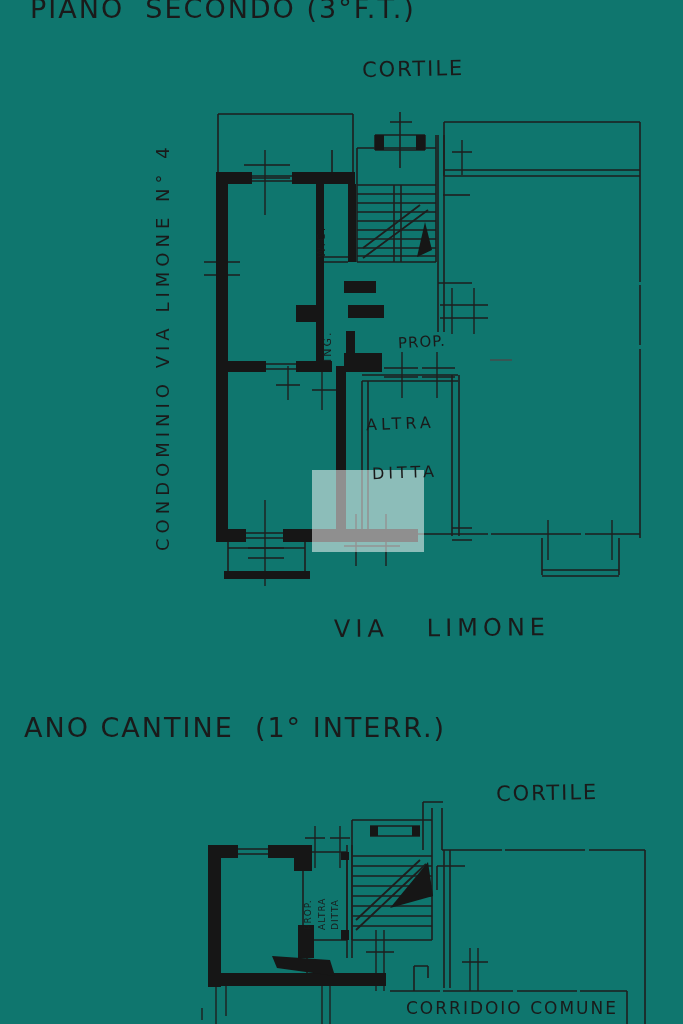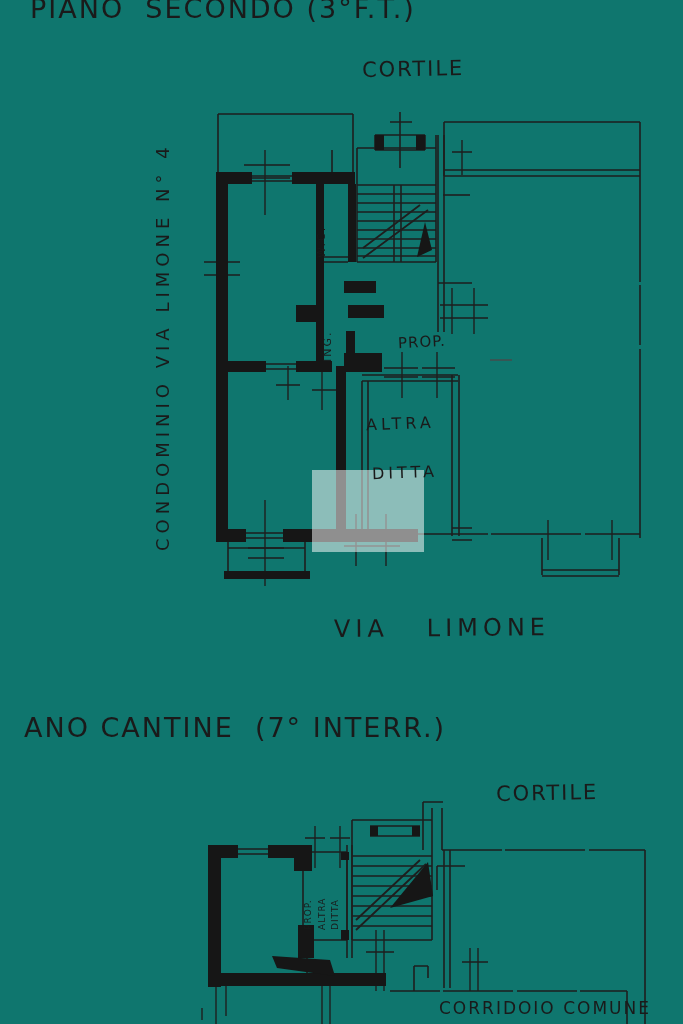--- a/index.html
+++ b/index.html
@@ -156,25 +156,25 @@
   <div class="vtext t-small-v" style="left:321px;top:296px;height:66px;">ING.</div>
 
   <div class="lbl t-prop" style="left:398px;top:333px;">PROP.</div>
 
   <div class="lbl t-room" style="left:366px;top:414px;">ALTRA</div>
 
   <div class="lbl t-room" style="left:372px;top:463px;">DITTA</div>
 
   <div class="lbl t-street" style="left:334px;top:614px;">VIA   LIMONE</div>
 
-  <div class="lbl t-main" style="left:24px;top:712px;">ANO CANTINE  (7° INTERR.)</div>
+  <div class="lbl t-main" style="left:24px;top:712px;">ANO CANTINE  (1° INTERR.)</div>
 
   <div class="lbl t-cortile" style="left:496px;top:781px;">CORTILE</div>
 
   <div class="vtext t-cell-v" style="left:303px;top:868px;height:62px;">PROP.</div>
 
   <div class="vtext t-cell-v" style="left:317px;top:868px;height:62px;">ALTRA</div>
 
   <div class="vtext t-cell-v" style="left:330px;top:868px;height:62px;">DITTA</div>
 
-  <div class="lbl t-corridoio" style="left:406px;top:998px;margin-left:33px;">CORRIDOIO COMUNE</div>
+  <div class="lbl t-corridoio" style="left:406px;top:998px;">CORRIDOIO COMUNE</div>
 
 </div>
 
 </body></html>

